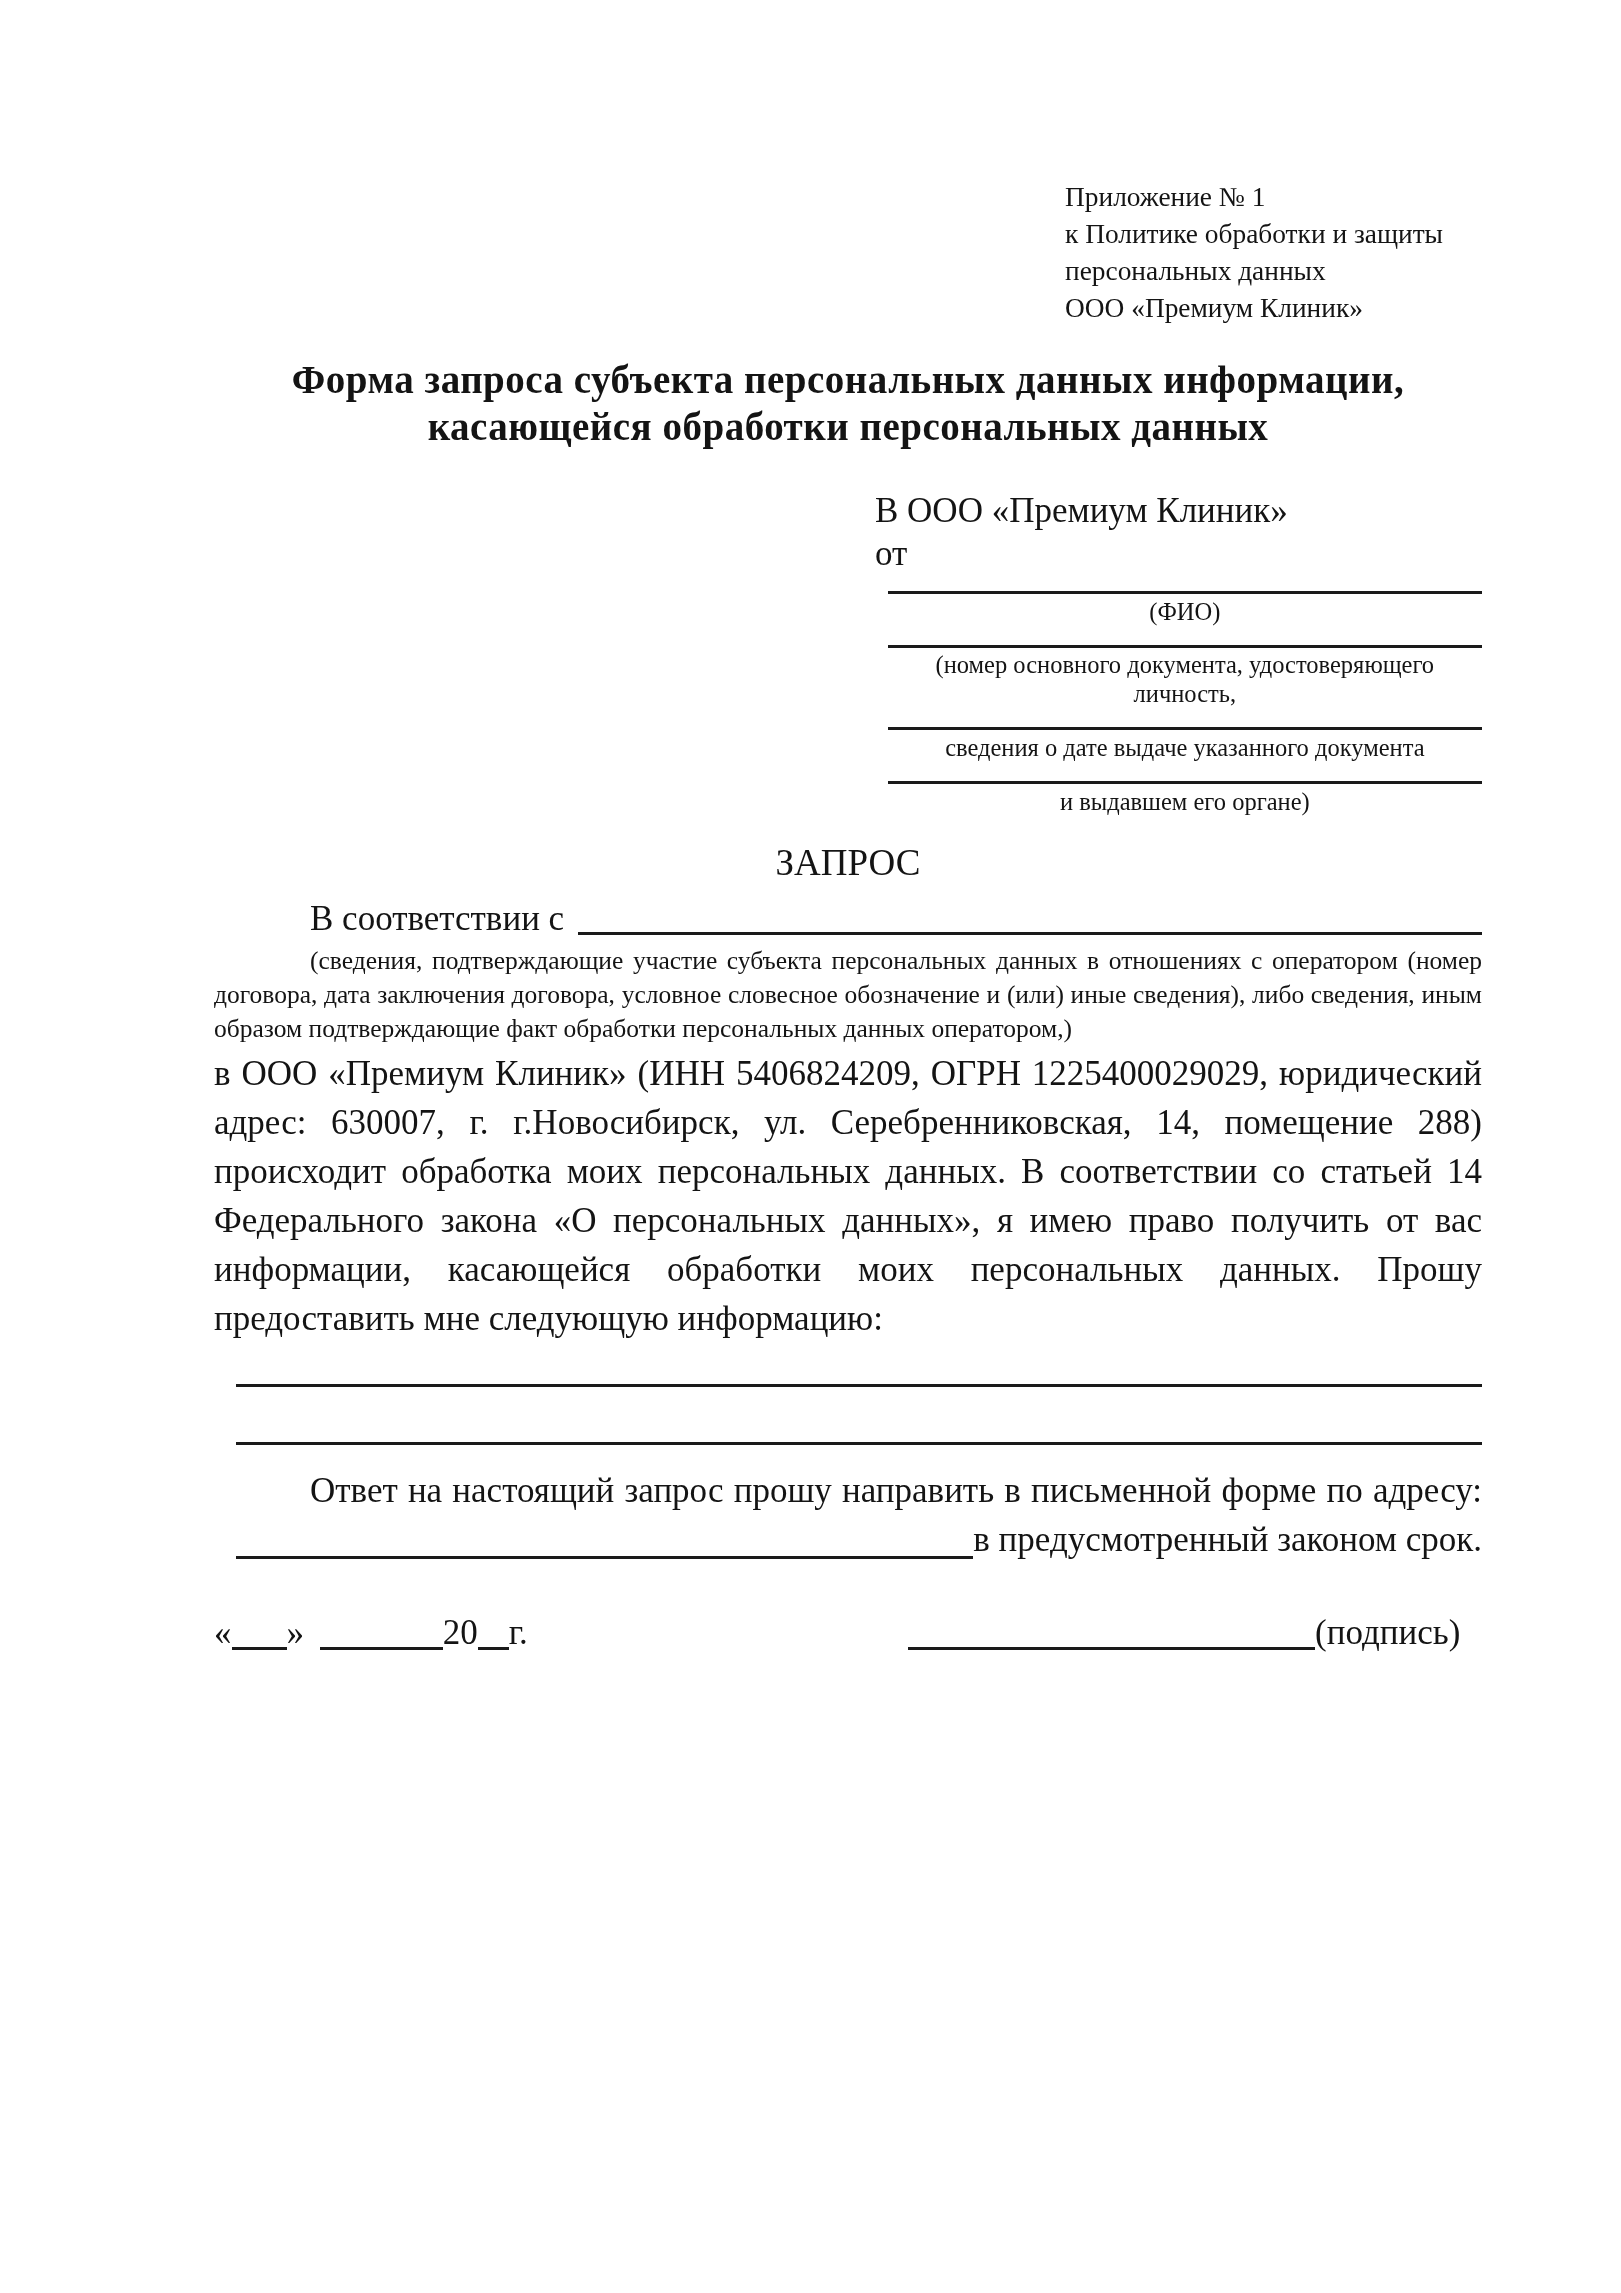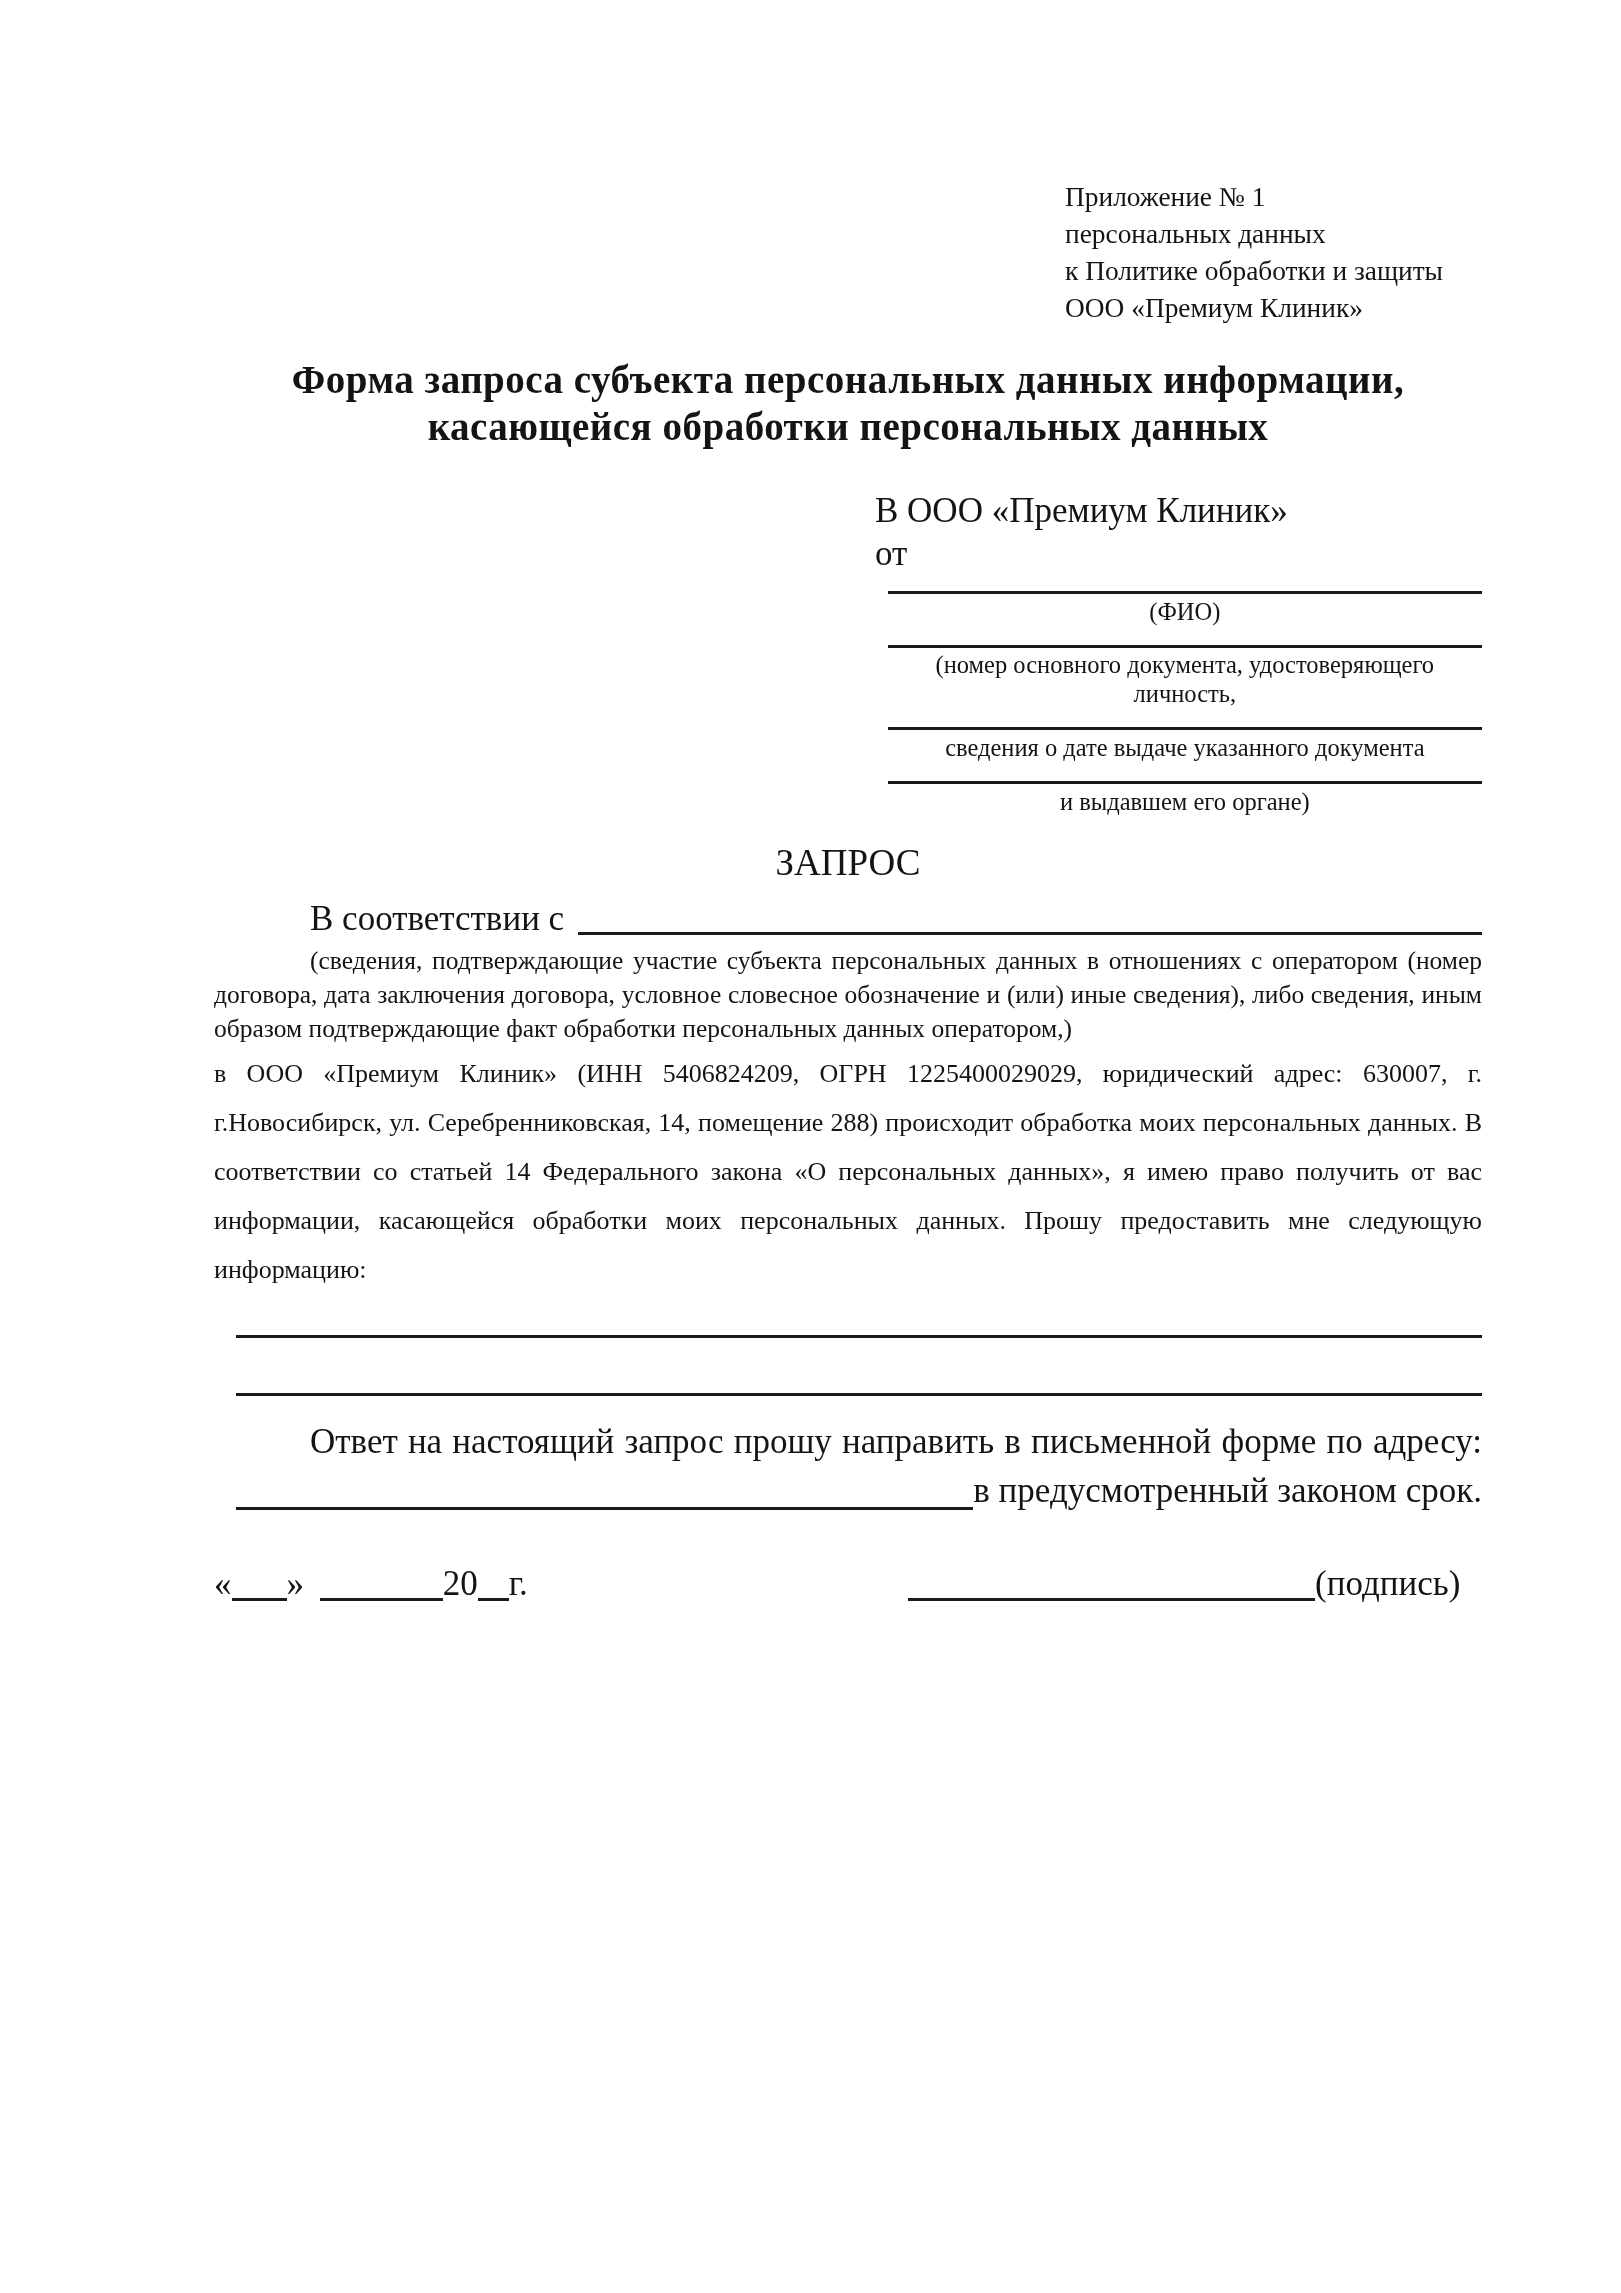--- a/index.html
+++ b/index.html
@@ -19,21 +19,21 @@
   .addressee { margin-top: 39px; margin-left: 661px; font-size: 35px; line-height: 43px; }
   .field { margin-left: 12.7px; margin-top: 19px; }
   .field.first { margin-top: 15.7px; }
   .rule { height: 0; border-bottom: 3.9px solid #1a1a1a; }
   .caption { font-size: 24.5px; line-height: 29px; padding-top: 2.9px; text-align: center; }
   .req-heading { margin-top: 23.5px; font-size: 37px; line-height: 45px; text-align: center; }
   .accordance { margin-top: 9.8px; display: flex; align-items: flex-end; font-size: 35px; line-height: 47px; }
   .indent { flex: none; width: 96px; }
   .fill { flex: 1; border-bottom: 3.9px solid #1a1a1a; margin: 0 0 6.9px 13.7px; }
   .note { margin-top: 2px; font-size: 25.5px; line-height: 34px; text-align: justify; text-indent: 96px; }
-  .bodytext { margin-top: 3.9px; font-size: 26px; line-height: 49px; text-align: justify; }
+  .bodytext { margin-top: 3.9px; font-size: 35px; line-height: 49px; text-align: justify; }
   .blank-full { margin-top: 41px; margin-left: 21.6px; height: 0; border-bottom: 3.9px solid #1a1a1a; }
   .blank-full.second { margin-top: 55px; }
   .reply1 { margin-top: 21px; font-size: 35px; line-height: 49px; text-align: justify; text-align-last: justify; text-indent: 96px; }
   .reply2 { display: flex; align-items: flex-end; font-size: 35px; line-height: 49px; white-space: nowrap; }
   .reply2 .fill2 { flex: 1; border-bottom: 3.9px solid #1a1a1a; margin: 0 0 5.9px 21.6px; }
   .footer-row { margin-top: 45px; display: flex; justify-content: space-between; align-items: baseline; font-size: 35px; line-height: 47px; gap: 19px; }
   .blank { display: inline-block; border-bottom: 3.9px solid #1a1a1a; vertical-align: -5.9px; }
   .day-blank { width: 55px; }
   .month-blank { width: 123px; margin-left: 15.7px; }
   .year-blank { width: 31px; }
@@ -41,22 +41,22 @@
   .sig-group { margin-right: 21.6px; white-space: nowrap; }
   .date-group { white-space: nowrap; }
 </style>
 </head>
 <body>
 
 <div class="page">
 
   <div class="annex">
     <div>Приложение № 1</div>
+    <div>к Политике обработки и защиты</div>
     <div>персональных данных</div>
-    <div>к Политике обработки и защиты</div>
     <div>ООО «Премиум Клиник»</div>
   </div>
 
   <div class="doc-title">
     <div>Форма запроса субъекта персональных данных информации,</div>
     <div>касающейся обработки персональных данных</div>
   </div>
 
   <div class="addressee">
     <div>В ООО «Премиум Клиник»</div>

